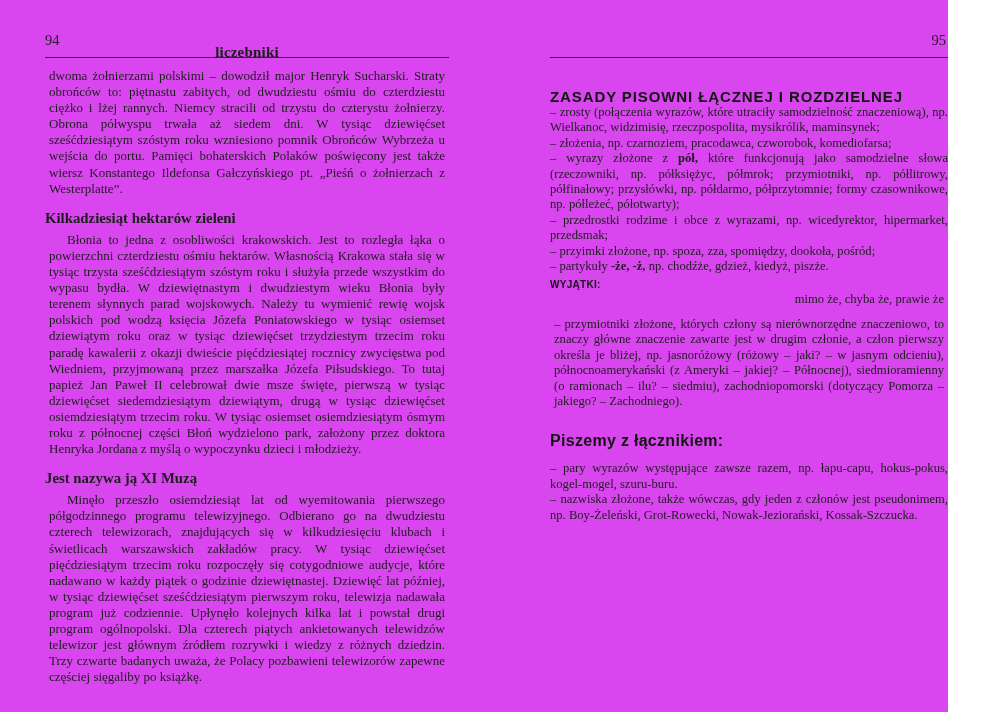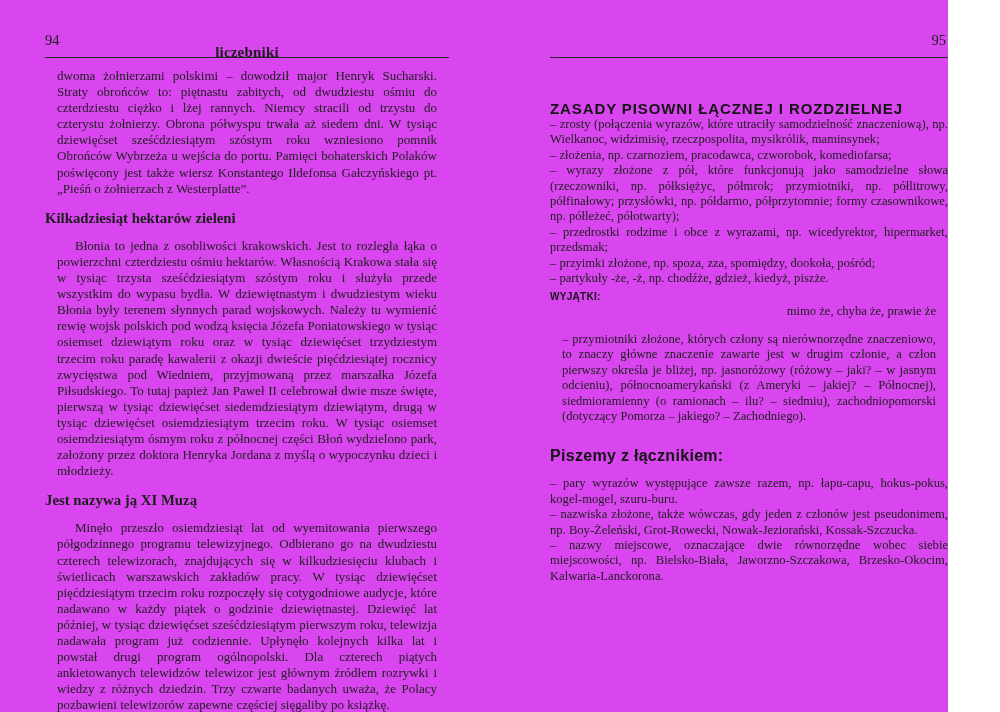--- a/index.html
+++ b/index.html
@@ -43,37 +43,37 @@
 
   .body-text {
     font-size: 13px;
     line-height: 16.1px;
     text-align: justify;
     hyphens: auto;
     -webkit-hyphens: auto;
   }
   .page-right .body-text { font-size: 12.6px; line-height: 15.4px; }
 
-  p { margin: 12px; }
+  p { margin: 4px; }
   .p-first { margin-top: 10px; }
   .indent { text-indent: 18px; }
 
   .serif-heading {
     font-family: "Liberation Serif", serif;
     font-weight: bold;
     font-size: 14.8px;
     margin: 13px 0 6px 0;
   }
 
   .main-title {
     font-family: "Liberation Sans", sans-serif;
     font-weight: bold;
     font-size: 15px;
     letter-spacing: 0.9px;
-    margin-top: 42px;
+    margin-top: 30px;
     color: #141414;
   }
   .sans-subheading {
     font-family: "Liberation Sans", sans-serif;
     font-weight: bold;
     font-size: 16px;
     letter-spacing: 0.3px;
     margin-top: 21px;
     margin-bottom: 9px;
     color: #141414;
@@ -83,21 +83,21 @@
     font-weight: bold;
     font-size: 10px;
     letter-spacing: 0.3px;
     margin-top: 5px;
     color: #141414;
   }
   .exceptions-text { margin-top: 2px; text-align: right; }
   .note-block { margin-top: 9px; }
   .hyphen-section-heading { margin-top: 23px; margin-bottom: 11px; }
   .list-block p { margin: 0; }
-  b { font-weight: normal; }
+  b { font-weight: bold; }
 </style>
 </head>
 <body>
 
 <div class="spread">
 
   <div class="page page-left">
     <div class="page-header">
       <span class="pagenum">94</span>
       <span class="running-title">liczebniki</span>
@@ -133,17 +133,16 @@
 
     <div class="body-text note-block">
       <p>– przymiotniki złożone, których człony są nierównorzędne znaczeniowo, to znaczy główne znaczenie zawarte jest w drugim członie, a człon pierwszy określa je bliżej, np. jasnoróżowy (różowy – jaki? – w jasnym odcieniu), północnoamerykański (z Ameryki – jakiej? – Północnej), siedmioramienny (o ramionach – ilu? – siedmiu), zachodniopomorski (dotyczący Pomorza – jakiego? – Zachodniego).</p>
     </div>
 
     <div class="sans-subheading hyphen-section-heading">Piszemy z łącznikiem:</div>
 
     <div class="body-text list-block">
       <p><span>– pary wyrazów występujące zawsze razem, np. łapu-capu, hokus-pokus, kogel-mogel, szuru-buru.</span></p>
       <p><span>– nazwiska złożone, także wówczas, gdy jeden z członów jest pseudonimem, np. Boy-Żeleński, Grot-Rowecki, Nowak-Jeziorański, Kossak-Szczucka.</span></p>
-      <p><span>– nazwy miejscowe, oznaczające dwie równorzędne wobec siebie miejscowości, np. Bielsko-Biała, Jaworzno-Szczakowa, Brzesko-Okocim, Kalwaria-Lanckorona.</span></p>
     </div>
   </div>
 
 </div>
 
 </body></html>

